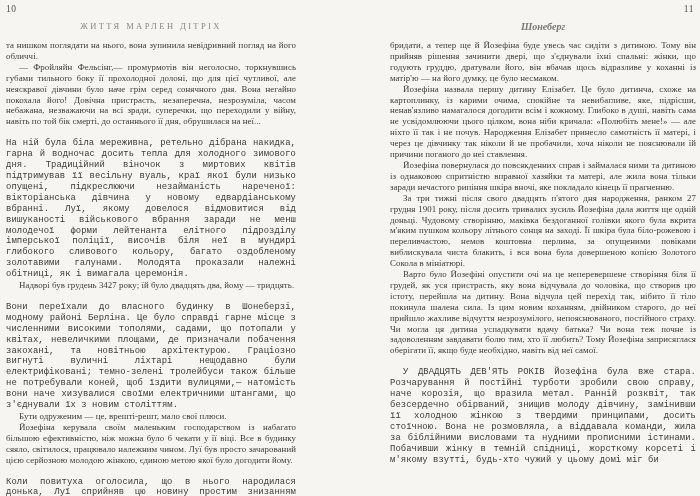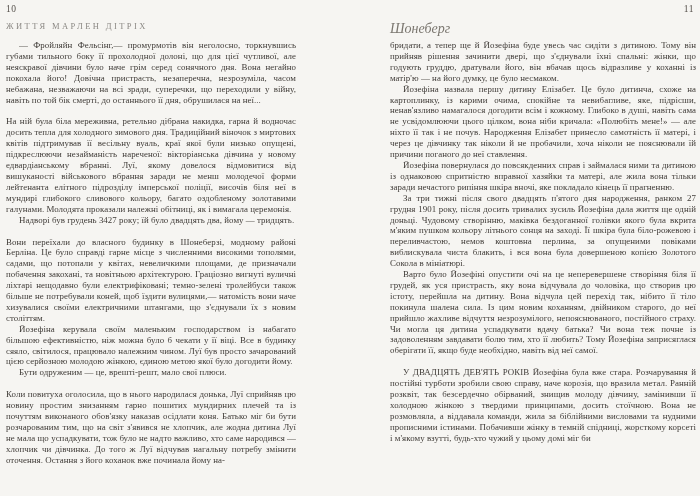--- a/index.html
+++ b/index.html
@@ -32,61 +32,64 @@
     position: absolute;
     top: 4px;
     font-size: 9.5px;
     color: #55504b;
     letter-spacing: 0.5px;
   }
   .pnum.pl { left: 0; }
   .pnum.pr { right: 2px; }
   .rtitle {
     display: block;
+    text-align: center;
     white-space: nowrap;
   }
   .rtitle.caps {
     font-size: 8.5px;
     letter-spacing: 2.4px;
     color: #8b8884;
   }
   .rtitle.it {
     font-style: italic;
-    font-size: 14px;
+    font-size: 10px;
     color: #7a766f;
+    font-weight: bold;
   }
 
   .body {
     margin-top: 3px;
     text-align: justify;
     font-size: 8.9px;
     line-height: 10.9px;
     letter-spacing: 0.05px;
   }
   .para { margin: 0; padding: 0; text-indent: 0; }
   .para.ind { text-indent: 13px; }
-  .para.gap { margin-top: 11px; }
+  .para.gap { margin-top: 11px; font-family: Liberation Mono, monospace; }
 </style>
 </head>
 <body>
 
 <div class="spread">
 
   <section class="page left">
     <header class="runhead">
       <span class="pnum pl">10</span>
       <span class="rtitle caps">ЖИТТЯ МАРЛЕН ДІТРІХ</span>
     </header>
     <div class="body">
+      <p class="para">та нишком поглядати на нього, вона зупинила невідривний погляд на його обличчі.</p>
       <p class="para ind">— Фройляйн Фельсінг,— промурмотів він неголосно, торкнувшись губами тильного боку її прохолодної долоні, що для цієї чутливої, але неяскравої дівчини було наче грім серед сонячного дня. Вона негайно покохала його! Довічна пристрасть, незаперечна, незрозуміла, часом небажана, незважаючи на всі зради, суперечки, що переходили у війну, навіть по той бік смерті, до останнього її дня, обрушилася на неї...</p>
       <p class="para gap">На ній була біла мереживна, ретельно дібрана накидка, гарна й водночас досить тепла для холодного зимового дня. Традиційний віночок з миртових квітів підтримував її весільну вуаль, краї якої були низько опущені, підкреслюючи незайманість нареченої: вікторіанська дівчина у новому едвардіанському вбранні. Луї, якому довелося відмовитися від вишуканості військового вбрання заради не менш молодечої форми лейтенанта елітного підрозділу імперської поліції, височів біля неї в мундирі глибокого сливового кольору, багато оздобленому золотавими галунами. Молодята проказали належні обітниці, як і вимагала церемонія.</p>
       <p class="para ind">Надворі був грудень 3427 року; їй було двадцять два, йому — тридцять.</p>
       <p class="para gap">Вони переїхали до власного будинку в Шонеберзі, модному районі Берліна. Це було справді гарне місце з численними високими тополями, садами, що потопали у квітах, невеличкими площами, де призначали побачення закохані, та новітньою архітектурою. Граціозно вигнуті вуличні ліхтарі нещодавно були електрифіковані; темно-зелені тролейбуси також більше не потребували коней, щоб їздити вулицями,— натомість вони наче хизувалися своїми електричними штангами, що з'єднували їх з новим століттям.</p>
+      <p class="para ind">Бути одруженим — це, врешті-решт, мало свої плюси.</p>
       <p class="para ind">Йозефіна керувала своїм маленьким господарством із набагато більшою ефективністю, ніж можна було б чекати у її віці. Все в будинку сяяло, світилося, працювало належним чином. Луї був просто зачарований цією серйозною молодою жінкою, єдиною метою якої було догодити йому.</p>
-      <p class="para ind">Бути одруженим — це, врешті-решт, мало свої плюси.</p>
       <p class="para gap">Коли повитуха оголосила, що в нього народилася донька, Луї сприйняв цю новину простим знизанням гарно пошитих мундирних плечей та із почуттям виконаного обов'язку наказав осідлати коня. Батько міг би бути розчарованим тим, що на світ з'явився не хлопчик, але жодна дитина Луї не мала що успадкувати, тож було не надто важливо, хто саме народився — хлопчик чи дівчинка. До того ж Луї відчував нагальну потребу змінити оточення. Остання з його коханок вже починала йому на-</p>
     </div>
   </section>
 
   <section class="page right">
     <header class="runhead">
       <span class="rtitle it">Шонеберг</span>
       <span class="pnum pr">11</span>
     </header>
     <div class="body">

